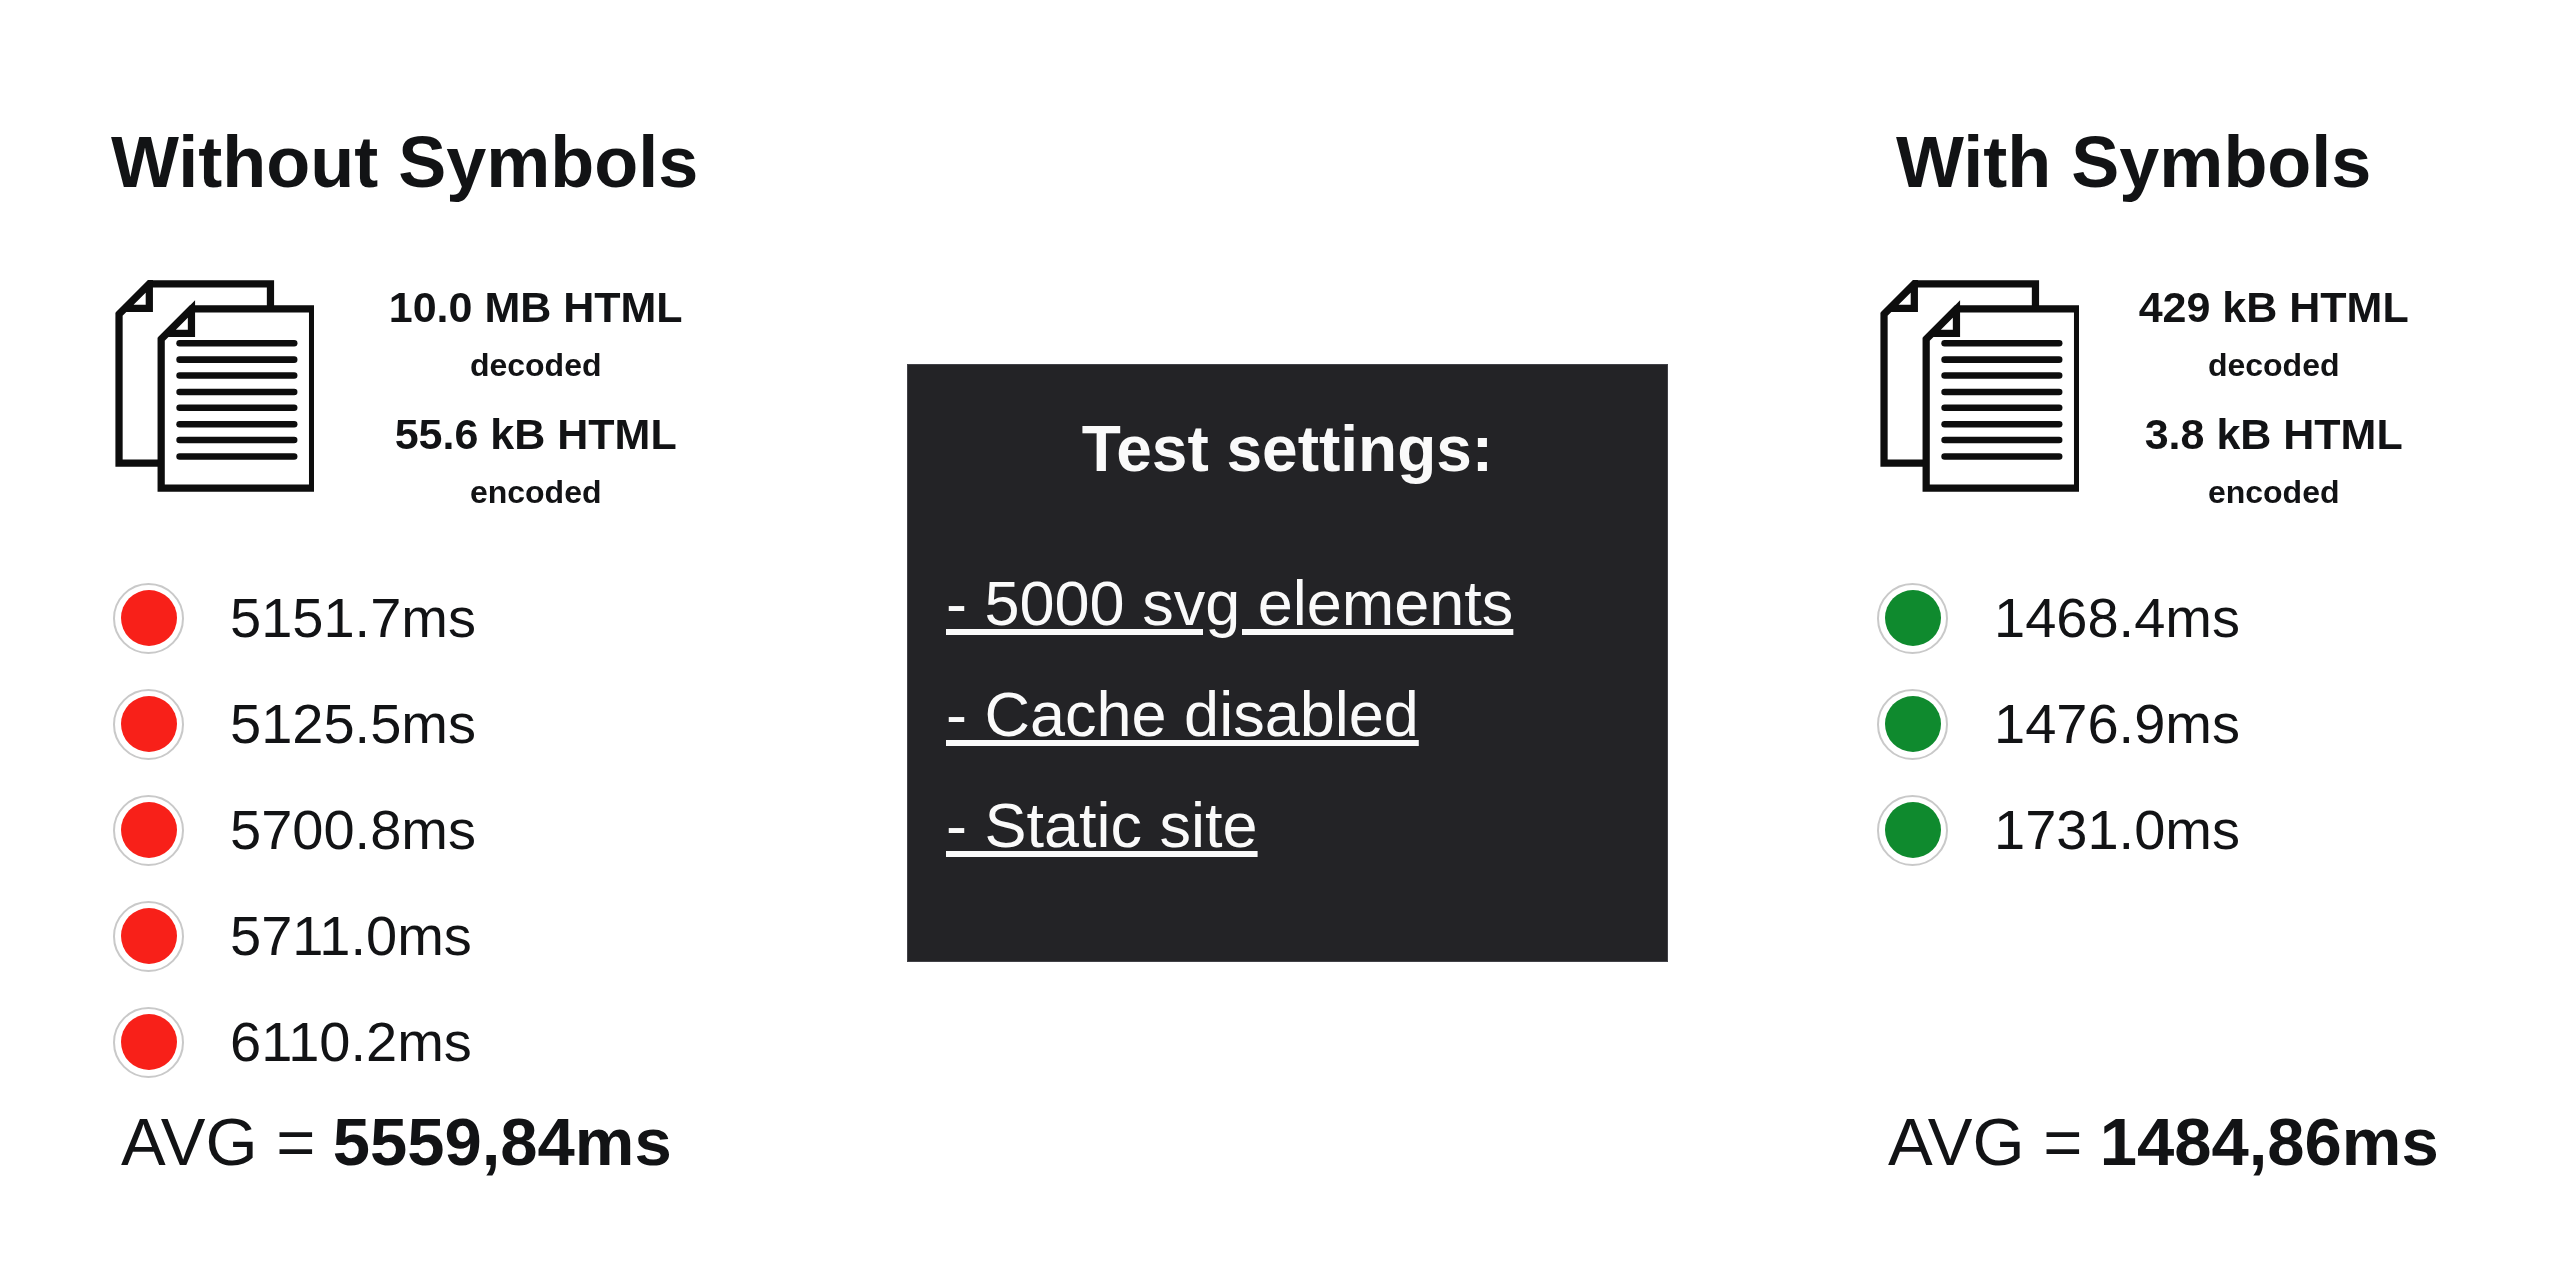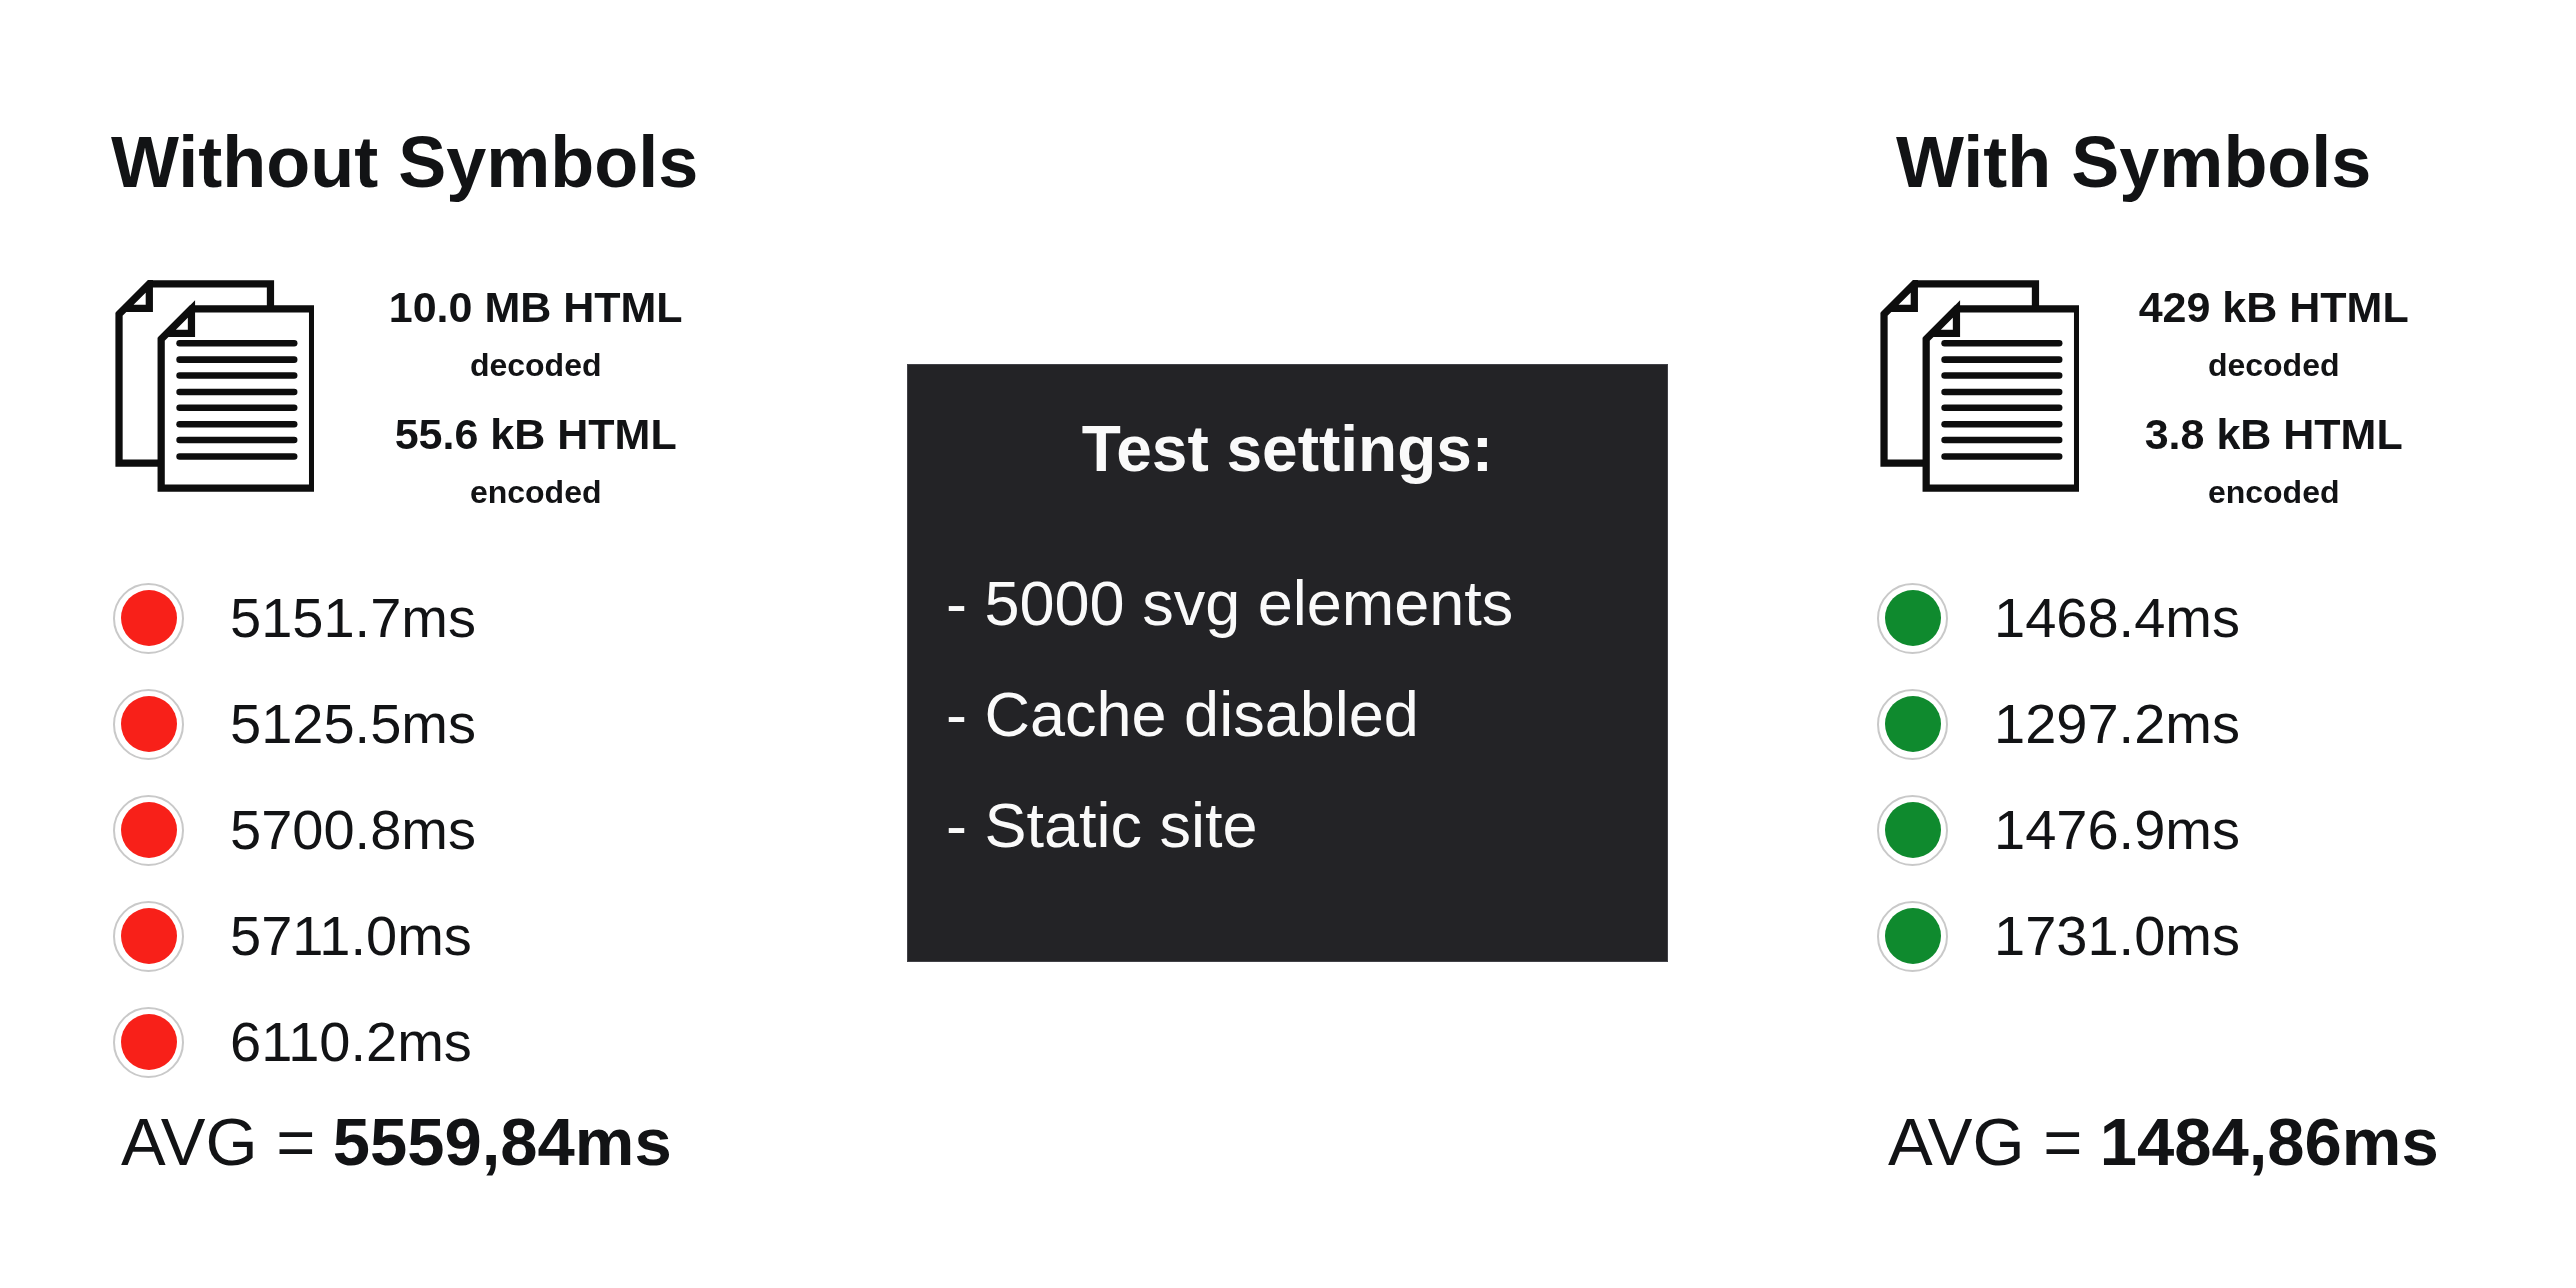--- a/index.html
+++ b/index.html
@@ -64,21 +64,21 @@
     background:#232326;
     border:1.3px solid #414147;
     color:#FAFAFA;
     padding-top:52px;
   }
   .box-title{
     font-size:64px;font-weight:700;line-height:1;
     text-align:center;
   }
   .bullets{margin-top:67px;padding-left:38px;text-align:left;}
-  .bullet{font-size:63px;line-height:111px;white-space:nowrap;font-weight:400;}
+  .bullet{font-size:63px;line-height:111px;white-space:nowrap;font-weight:400;text-decoration:underline;}
 </style>
 </head>
 <body style="color: rgb(18, 19, 21);">
 
 <div id="canvas">
 
   <div id="title-left" class="section-title">Without Symbols</div>
 
   <div id="file-left" class="file-row">
     <svg class="doc-icon" viewBox="0 0 302 322" width="199" height="212" aria-hidden="true">
@@ -190,26 +190,20 @@
     <div class="time-row">
       <span class="ring">
           <span class="dot" style="background: rgb(15, 138, 46);"></span>
         </span>
       <span class="time-value">1468.4ms</span>
     </div>
     <div class="time-row">
       <span class="ring">
           <span class="dot" style="background: rgb(15, 138, 46);"></span>
         </span>
-      <span class="time-value">1297.2ms</span>
-    </div>
-    <div class="time-row">
-      <span class="ring">
-          <span class="dot" style="background: rgb(15, 138, 46);"></span>
-        </span>
       <span class="time-value">1476.9ms</span>
     </div>
     <div class="time-row">
       <span class="ring">
           <span class="dot" style="background: rgb(15, 138, 46);"></span>
         </span>
       <span class="time-value">1731.0ms</span>
     </div>
   </div>
 

